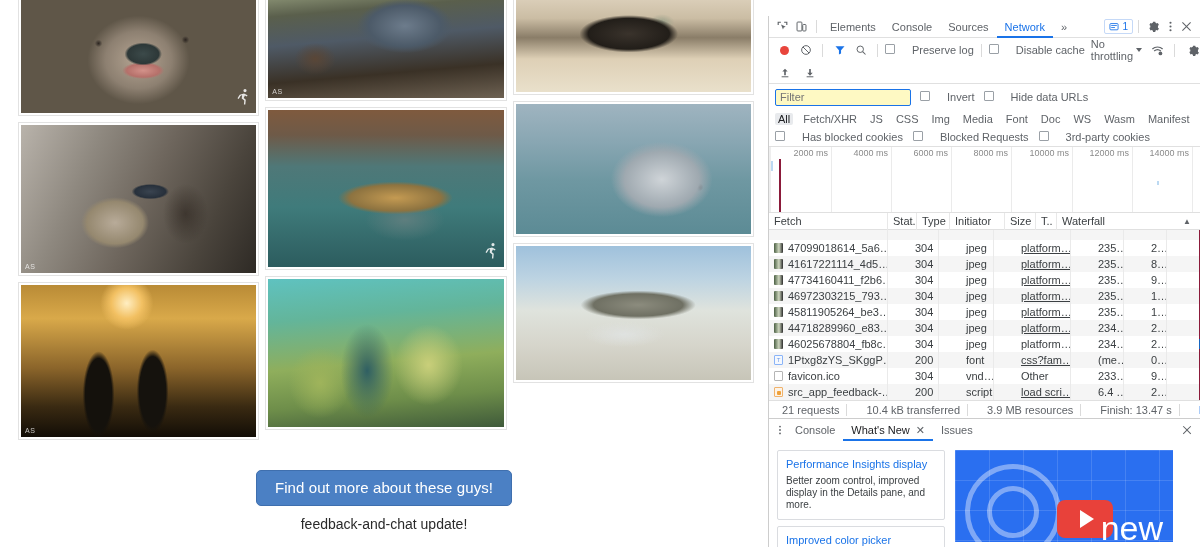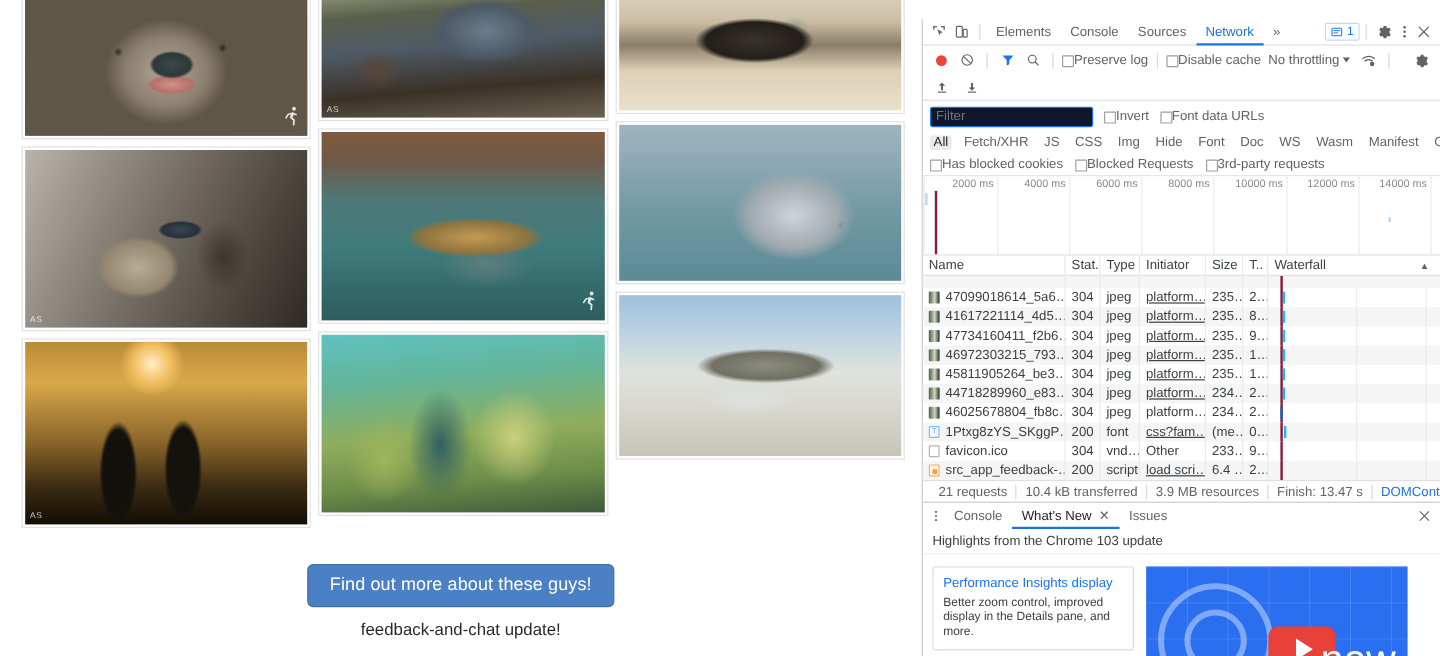--- a/index.html
+++ b/index.html
@@ -116,30 +116,30 @@
   .spacer { flex:1 1 auto; }
   .msgbadge {
     display:flex; align-items:center; gap:3px; color:#1a73e8;
     border:1px solid #c5d9f7; border-radius:2px; padding:0 4px; height:15px;
     font-size:10px; cursor:pointer;
   }
 
   .toolbar1 { height:24px; border-bottom:0; padding:0 6px; gap:2px; }
   .toolbar2 { height:22px; padding:0 6px; gap:6px; border-bottom:1px solid #e0e0e0; }
   .rec { width:9px; height:9px; border-radius:50%; background:#e8453c; }
-  .ckrow { display:flex; align-items:flex-end; gap:0; cursor:pointer; white-space:nowrap;}
+  .ckrow { display:flex; align-items:flex-start; gap:17px; cursor:pointer; white-space:nowrap;}
   .ck { width:10px; height:10px; border:1px solid #9aa0a6; border-radius:1px; background:#fff; flex:0 0 auto;}
   .sel { display:flex; align-items:center; gap:3px; cursor:pointer; }
   .caret { width:0;height:0;border-left:3px solid transparent;border-right:3px solid transparent;border-top:4px solid #5f6368;}
 
   .filterbar { height:26px; padding:0 6px; gap:9px; }
   .filterinput {
     width:136px; height:17px; border:1px solid #1a73e8; border-radius:2px;
     font-size:11px; padding:0 4px; color:#80868b; outline:none;
-    font-family:"Liberation Sans", sans-serif; background:#0f172a;
+    font-family:"Liberation Sans", sans-serif; background:#fef9c3;
   }
   .typesbar { height:18px; padding:0 6px; gap:7px; }
   .type { cursor:pointer; white-space:nowrap; padding:0 3px; border-radius:2px; }
   .type.active { background:#e8eaed; color:#202124; }
   .blockedbar { height:19px; padding:0 6px; gap:10px; border-bottom:1px solid #e0e0e0; }
 
   
   .overview { height:66px; border-bottom:1px solid #e0e0e0; position:relative;
     background:#fff; overflow:hidden; }
   .ov-ticks { position:absolute; inset:0; }
@@ -150,41 +150,41 @@
   .ov-blue { position:absolute; top:14px; width:2px; height:10px; background:#bcd9f2; }
   .ov-left { position:absolute; left:0; top:0; bottom:0; width:2px; background:#eee; }
 
   
   .thead { height:17px; border-bottom:1px solid #e0e0e0; display:flex;
     align-items:center; font-size:11px; color:#3c4043; background:#fff; }
   .th { padding:0 5px; border-right:1px solid #e8e8e8; height:17px; line-height:17px;
     overflow:hidden; white-space:nowrap; }
   .tbody { height:170px; overflow:hidden; }
   .trow { height:16px; display:flex; align-items:flex-end; font-size:11px;
-    color:#3c4043; }
+    color:#3c4043;gap:22px; }
   .trow:nth-child(odd) { background:#f5f5f5; }
   .td { padding:0 5px; height:16px; line-height:16px; overflow:hidden;
     white-space:nowrap; border-right:1px solid #eaeaea; }
   .td.name { display:flex; align-items:center; gap:5px; }
   .lnk { color:#3c4043; text-decoration:underline; cursor:pointer; }
   .ficon { width:9px; height:10px; flex:0 0 auto; border:1px solid #b5b5b5;
     background:#fff; border-radius:1px; }
   .ficon.img { border:none; background:linear-gradient(90deg,#4a5f43,#cfd8c0 55%,#2b2b2b); }
   .ficon.font { border-color:#8ab4f8; color:#6f9ce8; font-size:6px;
     text-align:center; line-height:9px; background:#f4f8fe; }
   .ficon.script { border-color:#f0b26b; background:#fdf3e6; position:relative;}
   .ficon.script::after{content:"";position:absolute;left:2px;top:2.5px;
     width:4px;height:4px;background:#f0a13a;border-radius:1px;}
   .wf-cell { position:relative; flex:1 1 auto; height:16px; }
   .wf-red { position:absolute; left:10px; top:0; bottom:0; width:1.5px; background:#8b1a3a; }
   .wf-bar { position:absolute; left:12px; top:3px; width:2px; height:10px; background:#29b6f6; }
   .wf-grid { position:absolute; top:0; bottom:0; width:1px; background:#ebebeb; }
 
   .statusbar { height:18px; border-top:1px solid #e0e0e0; display:flex;
-    align-items:center; gap:0; font-size:11px; color:#5f6368; padding:0 6px; }
+    align-items:center; gap:12px; font-size:11px; color:#5f6368; padding:0 6px; }
   .sbi { padding:0 7px; border-right:1px solid #dadada; white-space:nowrap; }
   .sbi:last-child { border-right:none; }
   .sbi.blue { color:#1a73e8; }
 
   .drawer-tabs { height:22px; border-top:1px solid #cdcdcd;
     display:flex; align-items:center; padding:0 4px; gap:0; }
   .dtab { padding:0 8px; height:22px; line-height:22px; cursor:pointer;
     font-size:11px; color:#5f6368; white-space:nowrap; }
   .dtab.active { color:#202124; box-shadow:inset 0 -2px 0 #1a73e8; display:flex;
     align-items:center; gap:6px; }
@@ -401,51 +401,51 @@
     </div>
 
     <div class="filterbar dt-row">
       <input class="filterinput" placeholder="Filter" style="">
       <span class="ckrow">
         <span class="ck"></span>
         <span>Invert</span>
       </span>
       <span class="ckrow">
         <span class="ck"></span>
-        <span>Font data URLs</span>
+        <span>Hide data URLs</span>
       </span>
     </div>
 
     <div class="typesbar dt-row">
       <span class="type active">All</span>
       <span class="type">Fetch/XHR</span>
       <span class="type">JS</span>
       <span class="type">CSS</span>
       <span class="type">Img</span>
-      <span class="type">Hide</span>
+      <span class="type">Media</span>
       <span class="type">Font</span>
       <span class="type">Doc</span>
       <span class="type">WS</span>
       <span class="type">Wasm</span>
       <span class="type">Manifest</span>
       <span class="type">Other</span>
     </div>
 
     <div class="blockedbar dt-row">
       <span class="ckrow">
         <span class="ck"></span>
         <span>Has blocked cookies</span>
       </span>
       <span class="ckrow">
         <span class="ck"></span>
         <span>Blocked Requests</span>
       </span>
       <span class="ckrow">
         <span class="ck"></span>
-        <span>3rd-party requests</span>
+        <span>3rd-party cookies</span>
       </span>
     </div>
 
     <div class="overview">
       <div class="ov-left"></div>
       <div class="ov-ticks">
         <div class="ov-tick" style="left:62px"></div>
         <div class="ov-tick" style="left:122px"></div>
         <div class="ov-tick" style="left:182px"></div>
         <div class="ov-tick" style="left:242px"></div>
@@ -459,21 +459,21 @@
         <div class="ov-lbl" style="left:303px">10000 ms</div>
         <div class="ov-lbl" style="left:363px">12000 ms</div>
         <div class="ov-lbl" style="left:423px">14000 ms</div>
       </div>
       <div class="ov-blue" style="left:2px"></div>
       <div class="ov-red" style="left:10px"></div>
       <div class="ov-blue" style="left:388px;height:4px;top:34px"></div>
     </div>
 
     <div class="thead">
-      <div class="th" style="width:119px">Name</div>
+      <div class="th" style="width:119px">Fetch</div>
       <div class="th" style="width:29px">Stat.</div>
       <div class="th" style="width:33px">Type</div>
       <div class="th" style="width:55px">Initiator</div>
       <div class="th" style="width:31px">Size</div>
       <div class="th" style="width:21px">T..</div>
       <div class="th" style="flex:1 1 auto; display:flex; align-items:flex-start; border-right:none">
         <span>Waterfall</span>
         <span style="flex:1"></span>
         <span style="font-size:8px;color:#5f6368;padding-right:4px">▲</span>
       </div>
@@ -694,21 +694,20 @@
       </span>
       <span class="dtab">Issues</span>
       <span class="spacer"></span>
       <span class="ibtn">
         <svg width="12" height="12" viewBox="0 0 16 16">
             <path d="M3.4 2.5 8 7.1l4.6-4.6.9.9L8.9 8l4.6 4.6-.9.9L8 8.9l-4.6 4.6-.9-.9L7.1 8 2.5 3.4z" fill="#5f6368"></path>
           </svg>
       </span>
     </div>
 
-    <div class="whatsnew-head">Highlights from the Chrome 103 update</div>
 
     <div class="wn-body">
       <div class="wn-col">
         <div class="wn-card">
           <div class="wn-title">Performance Insights display</div>
           <div class="wn-desc">Better zoom control, improved display in the Details pane, and more.</div>
         </div>
         <div class="wn-card">
           <div class="wn-title">Improved color picker</div>
         </div>

